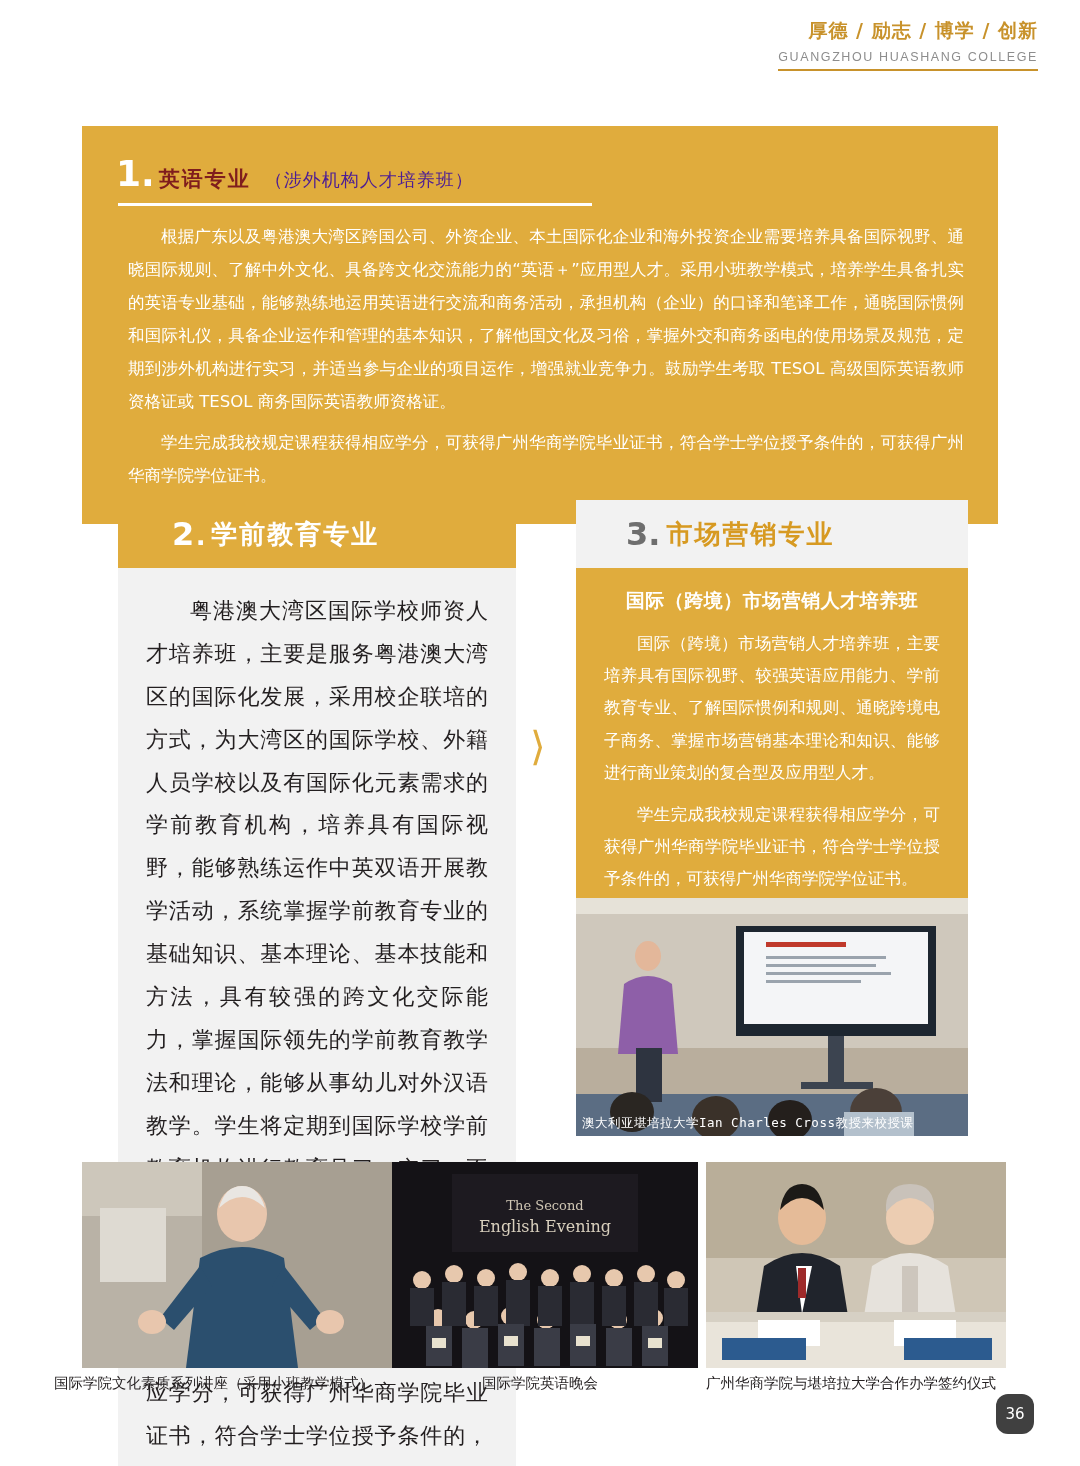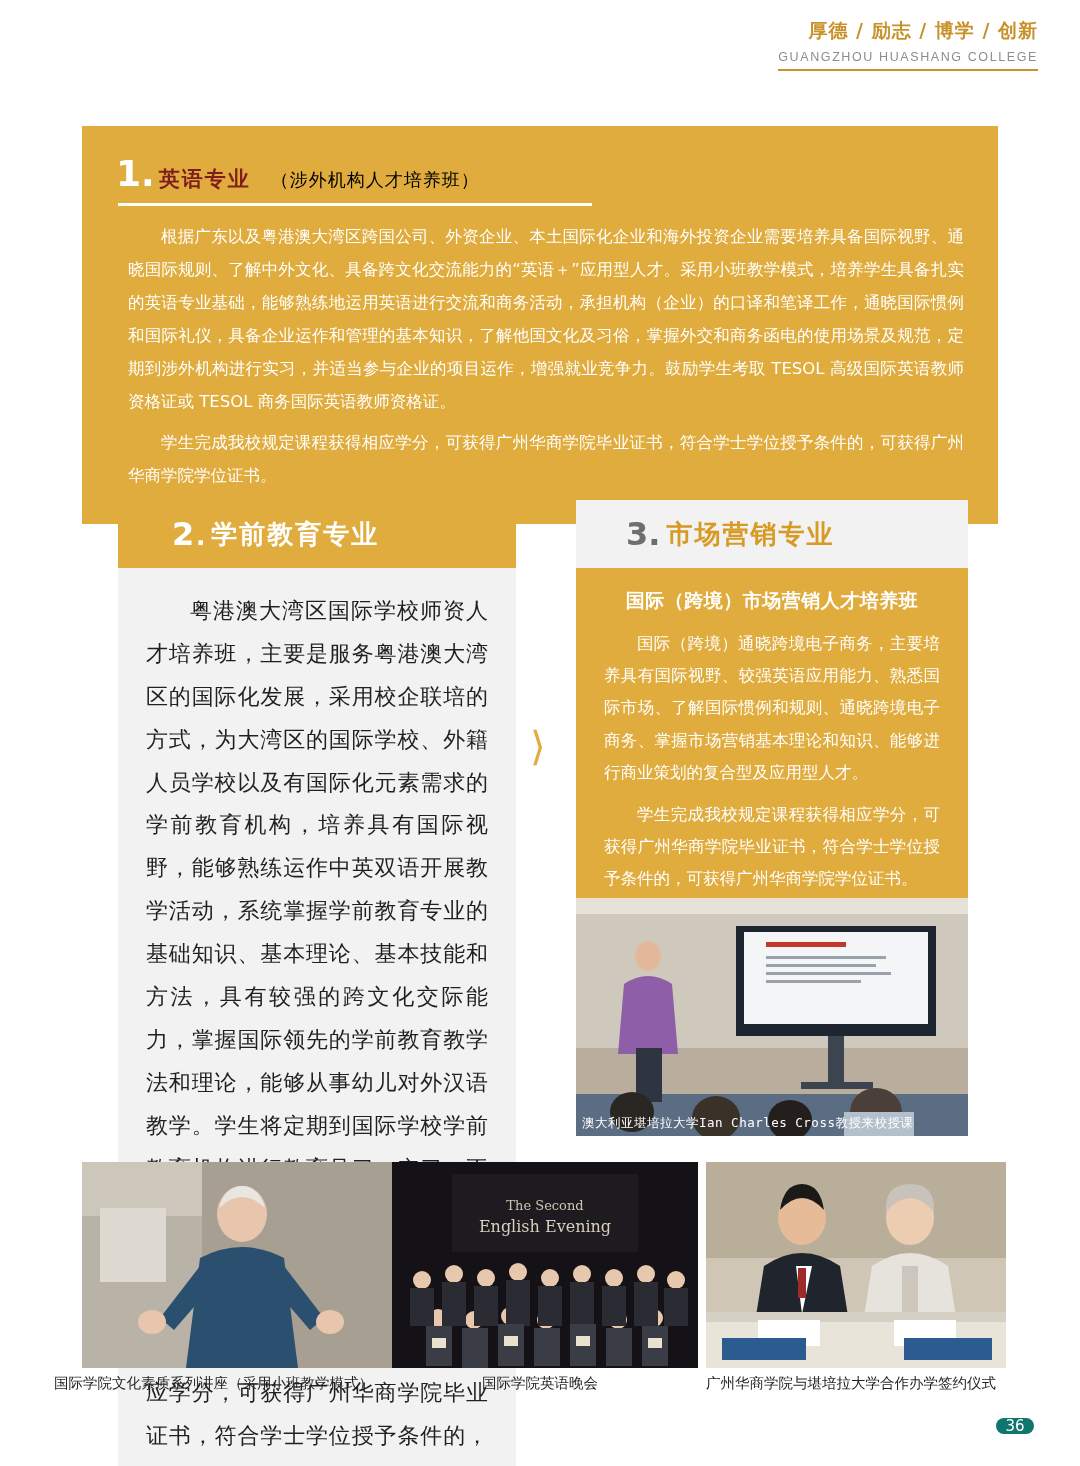--- a/index.html
+++ b/index.html
@@ -39,21 +39,21 @@
   }
   .b1title .num{
     color:#ffffff;font-size:36px;font-weight:bold;line-height:1;
     font-family:"DejaVu Sans",sans-serif;
   }
   .b1title .tt{
     color:#7f1d1d;font-size:21px;font-weight:bold;letter-spacing:2px;
     font-family:"DejaVu Sans",sans-serif;
   }
   .b1title .sub{
-    color:#000000;font-size:18px;margin-left:16px;letter-spacing:1px;
+    color:#4c1d95;font-size:18px;margin-left:10px;letter-spacing:1px;
     font-family:"DejaVu Sans",sans-serif;
   }
   .b1rule{height:3px;background:#ffffff;width:474px;margin:4px 0 14px 2px;}
   .b1 p{
     color:#ffffff;font-size:16.5px;line-height:2.0;margin:0 0 8px 12px;
     text-align:justify;text-indent:2em;
     font-family:"DejaVu Sans","Liberation Sans",sans-serif;
   }
   .notch{
     position:absolute;left:218px;top:100%;width:0;height:0;
@@ -136,21 +136,21 @@
   .c1{left:54px;width:400px;}
   .c2{left:482px;width:260px;}
   .c3{left:706px;width:340px;}
 
   
   .scene{position:absolute;inset:0;}
 
   
   .pageno{
     position:absolute;right:46px;bottom:32px;
-    width:38px;height:16px;border-radius:12px;background:#0f766e;
+    width:38px;height:40px;border-radius:12px;background:#404040;
     color:#ffffff;font-size:15px;display:flex;align-items:center;justify-content:center;
     font-family:"DejaVu Sans",sans-serif;
   }
 </style>
 </head>
 <body>
 
 <div class="page">
 
   <div class="header">
@@ -187,21 +187,21 @@
 
   <div class="arrow">⟩</div>
 
   <div class="block3">
     <div class="b3head">
       <span class="num">3.</span>
       <span class="tt">市场营销专业</span>
     </div>
     <div class="b3body">
       <div class="b3sub">国际（跨境）市场营销人才培养班</div>
-      <p>国际（跨境）通晓跨境电子商务，主要培养具有国际视野、较强英语应用能力、熟悉国际市场、了解国际惯例和规则、通晓跨境电子商务、掌握市场营销基本理论和知识、能够进行商业策划的复合型及应用型人才。</p>
+      <p>国际（跨境）市场营销人才培养班，主要培养具有国际视野、较强英语应用能力、学前教育专业、了解国际惯例和规则、通晓跨境电子商务、掌握市场营销基本理论和知识、能够进行商业策划的复合型及应用型人才。</p>
       <p>学生完成我校规定课程获得相应学分，可获得广州华商学院毕业证书，符合学士学位授予条件的，可获得广州华商学院学位证书。</p>
     </div>
   </div>
 
   <div class="photo photo-main">
     <svg class="scene" viewBox="0 0 392 238" preserveAspectRatio="none">
       <rect x="0" y="0" width="392" height="150" fill="#cfc8bc"></rect>
       <rect x="0" y="150" width="392" height="50" fill="#b9ae9d"></rect>
       <rect x="0" y="196" width="392" height="42" fill="#5b6d83"></rect>
       <rect x="0" y="0" width="392" height="16" fill="#e6e2d8"></rect>

